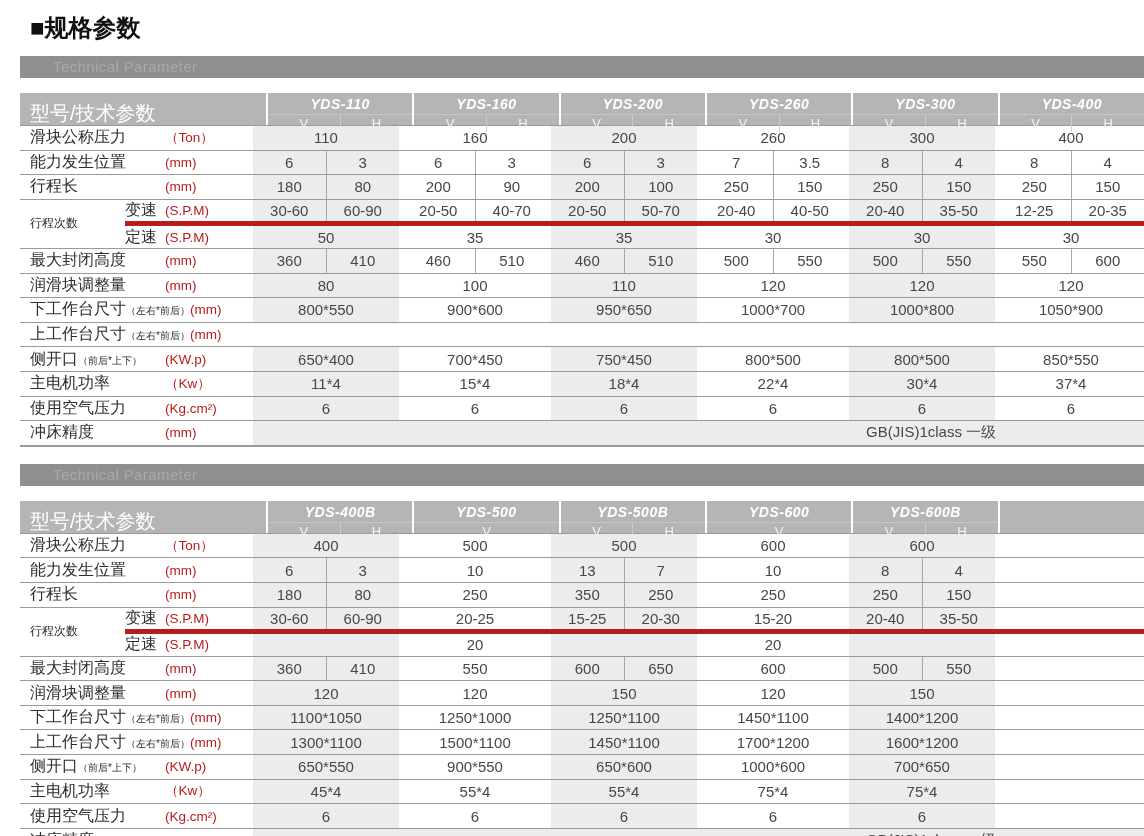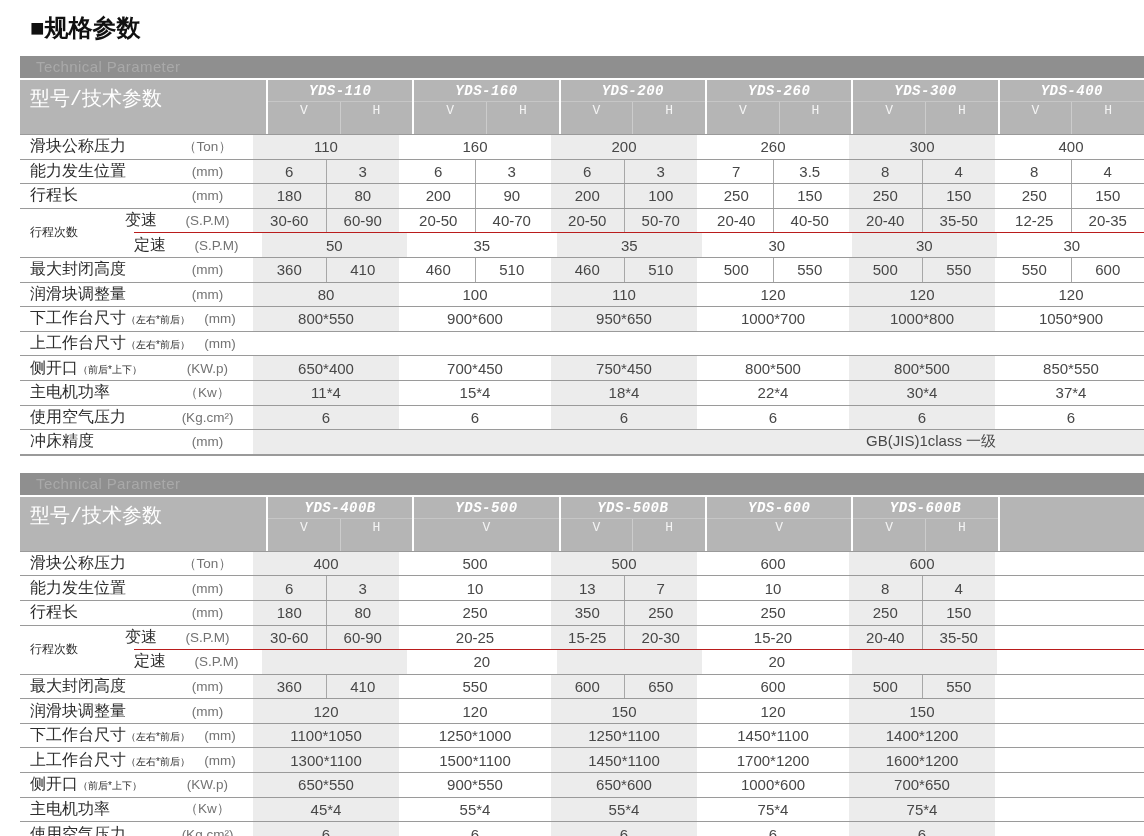--- a/index.html
+++ b/index.html
@@ -4,53 +4,53 @@
 <style>
   * { margin:0; padding:0; box-sizing:border-box; }
   body {
     width:1144px; height:836px; background:#ffffff; overflow:hidden;
     font-family:"Liberation Sans","DejaVu Sans",sans-serif;
   }
   .title { margin:12px 0 12px 30px; font-size:24px; font-weight:bold; color:#101010; }
   .spec-table { margin:0 0 17px 20px; width:1124px; }
   .tp-bar {
     height:22px; background:#8f8f8f; color:#a9a9a9; font-size:15px;
-    line-height:22px; padding-left:16px; margin-bottom:2px; letter-spacing:.4px;
+    line-height:22px; padding-left:33px; margin-bottom:15px; letter-spacing:.4px;
   }
-  .mh { height:54px; background:#b5b5b5; display:flex;font-family:Liberation Mono, monospace; }
+  .mh { height:32px; background:#b5b5b5; display:flex; }
   .mh-label { width:230px; color:#ffffff; font-size:20px; line-height:40px; padding-left:10px; }
   .mh-groups { flex:1; display:flex;margin-left:16px; }
   .mh-group { flex:1; display:flex; flex-direction:column; border-left:2px solid #ffffff; }
   .mh-name {
     height:21px; line-height:23px; text-align:center; color:#ffffff;
     font-style:italic; font-weight:bold; font-size:14px; letter-spacing:.5px;
   }
   .mh-subs { flex:1; display:flex; border-top:1px solid #c6c6c6; }
   .mh-subs.nosubs { border-top:none; }
   .mh-sub { flex:1; text-align:center; color:#f4f4f4; font-size:13px; line-height:17px; }
   .mh-sub + .mh-sub { border-left:1px solid #cccccc; }
   .rows { border-bottom:2px solid #9a9a9a; }
   .trow { display:flex; height:24.6px; border-top:1px solid #9a9a9a; }
   .trow.double { height:49.2px; }
   .label-cell { width:230px; display:flex; align-items:center; padding-left:10px; }
   .lbl { font-size:16px; color:#2d2d2d; white-space:nowrap; }
   .lbl-small { font-size:10px; }
-  .unit { width:85px; margin-left:auto; text-align:center; font-size:13.5px; color:#737373; white-space:nowrap; }
+  .unit { width:85px; margin-left:auto; text-align:left; font-size:13.5px; color:#b91c1c; white-space:nowrap; }
   .groups { flex:1; display:flex; }
   .grp { flex:1; display:flex; align-items:stretch; border-left:3px solid #ffffff; }
   .grp.stripe { background:#ececec; }
   .cell {
     flex:1; display:flex; align-items:center; justify-content:center;
     font-size:15px; color:#474747;
   }
   .cell + .cell { border-left:1px solid #a7a7a7; }
   .dbl-main { width:105px; padding-left:10px; display:flex; align-items:center; font-size:12px; color:#2d2d2d; }
   .dbl-rest { flex:1; display:flex; flex-direction:column; }
   .dbl-line { flex:1; display:flex; }
-  .dbl-line.topline { border-top:1px solid #b91c1c;margin-left:9px; }
+  .dbl-line.topline { border-top:5px solid #b91c1c; }
   .dbl-label { width:125px; display:flex; align-items:center; }
   .sub-lbl { font-size:16px; color:#2d2d2d; }
   .merged { flex:1; border-left:3px solid #ffffff; background:#ececec; display:flex; align-items:center; }
   .merged-text { display:block; width:83.4%; text-align:right; font-size:15px; color:#474747; }
 </style>
 </head>
 <body>
 
 <div class="page">
   <div class="title">■规格参数</div>

